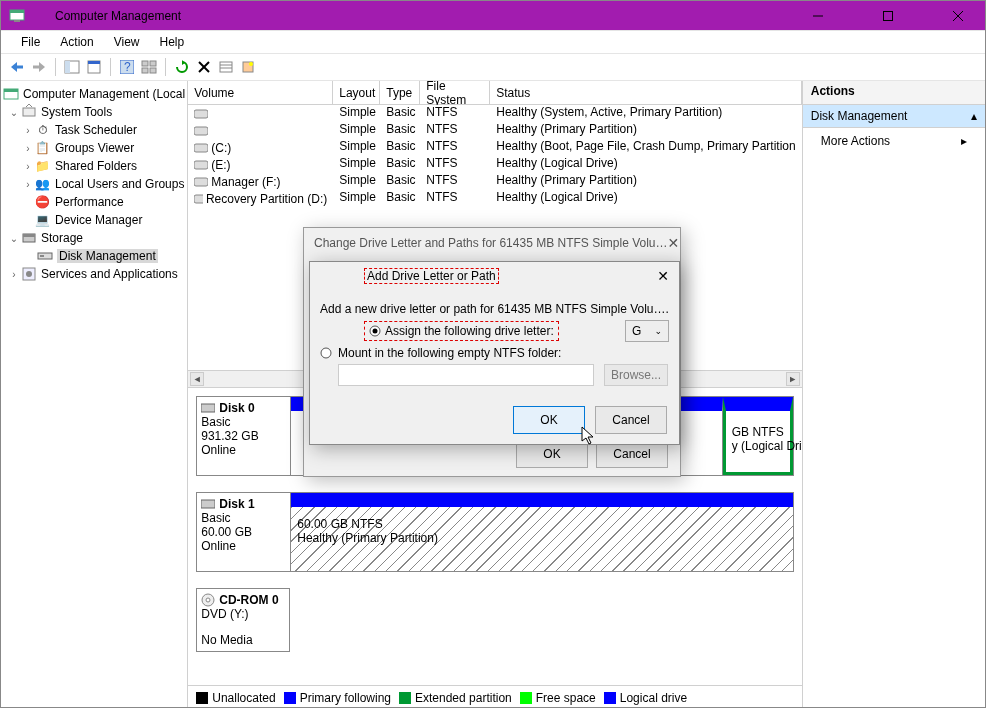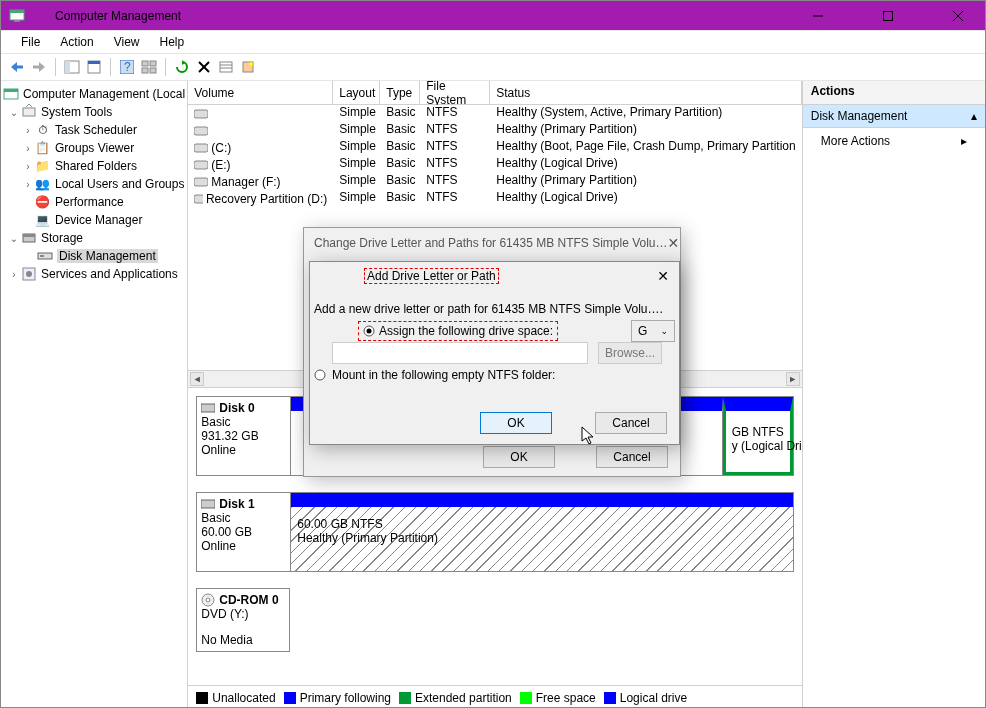--- a/index.html
+++ b/index.html
@@ -71,28 +71,28 @@
 
 .dialog1 { position: absolute; left: 302px; top: 226px; width: 378px; height: 250px; background: #f0f0f0; border: 1px solid #999; box-shadow: 4px 4px 18px rgba(0,0,0,0.25); }
 .dialog1 .dtitle { height: 30px; display: flex; align-items: center; padding: 0 10px; }
 .dialog1 .dtitle .flex { flex: 1; color: #555; }
 .dialog1 .dclose { width: 26px; text-align: center; color: #555; font-size: 14px; }
 .dialog1 .dfooter { position: absolute; bottom: 8px; right: 12px; display: flex; gap: 8px; }
 
 .dialog2 { position: absolute; left: 308px; top: 260px; width: 371px; height: 184px; background: #f0f0f0; border: 1px solid #888; box-shadow: 4px 4px 18px rgba(0,0,0,0.3); }
 .dialog2 .dheader { height: 28px; display: flex; align-items: center; padding: 0 10px; }
 .dialog2 .dheader .flex { flex: 1; }
-.dialog2 .dcontent { padding: 8px 4px; }
+.dialog2 .dcontent { padding: 8px 10px; }
 .dialog2 .radio-row { display: flex; align-items: center; height: 22px; gap: 6px; }
 .dialog2 .drive-select { width: 44px; height: 22px; border: 1px solid #aaa; display: flex; align-items: center; padding: 0 6px; background:#eee; justify-content:space-between; }
 .dialog2 .folder-input { width: 256px; height: 22px; border: 1px solid #ccc; background: #fff; }
 .dialog2 .browse-btn { width: 64px; height: 22px; border: 1px solid #ccc; background: #e8e8e8; color:#777; display:inline-flex; align-items:center; justify-content:center; }
 .dialog2 .dfooter { position: absolute; bottom: 10px; right: 12px; display: flex; gap: 10px; }
 
-.btn { width: 72px; height: 22px; border: 1px solid #aaa; background: #e9e9e9; display: inline-flex; align-items: center; justify-content: center; margin-left: 33px; }
+.btn { width: 72px; height: 28px; border: 1px solid #aaa; background: #e9e9e9; display: inline-flex; align-items: center; justify-content: center; }
 .btn.primary { border: 1px solid #0078d7; background: #e5f1fb; }
 
 .redbox { border: 1.5px dashed #d00; padding: 0 2px; margin-left: 44px; }
 
 .cursor { position: absolute; left: 580px; top: 425px; pointer-events: none; }
 
 svg { display: block; }
 .nowrap { white-space: nowrap; }
 </style>
 </head>
@@ -489,40 +489,40 @@
   <div class="dcontent">
     <div style="margin:4px 0">Add a new drive letter or path for 61435 MB NTFS Simple Volu….</div>
     <div class="radio-row">
       <span class="redbox" style="display:flex;align-items:center;gap:4px;padding:2px 4px">
         <span>
             <svg width="12" height="12">
               <circle cx="6" cy="6" r="5" fill="#fff" stroke="#555"></circle>
               <circle cx="6" cy="6" r="2.5" fill="#000"></circle>
             </svg>
           </span>
-        <span>Assign the following drive space:</span>
+        <span>Assign the following drive letter:</span>
       </span>
       <span style="flex:1"></span>
       <div class="drive-select">
         <span>G</span>
         <span style="font-size:9px">⌄</span>
       </div>
-    </div>
-    <div class="radio-row" style="padding-left:18px;gap:10px">
-      <div class="folder-input"></div>
-      <div class="browse-btn">Browse...</div>
     </div>
     <div class="radio-row">
       <span>
           <svg width="12" height="12">
             <circle cx="6" cy="6" r="5" fill="#fff" stroke="#555"></circle>
           </svg>
         </span>
       <span>Mount in the following empty NTFS folder:</span>
     </div>
+    <div class="radio-row" style="padding-left:18px;gap:10px">
+      <div class="folder-input"></div>
+      <div class="browse-btn">Browse...</div>
+    </div>
   </div>
   <div class="dfooter">
     <div class="btn primary">OK</div>
     <div class="btn">Cancel</div>
   </div>
 </div>
 
 <div class="cursor">
   <svg width="16" height="20">
       <path d="M1 1 L1 15 L5 12 L8 18 L10 17 L7 11 L12 11 Z" fill="#fff" stroke="#000"></path>

